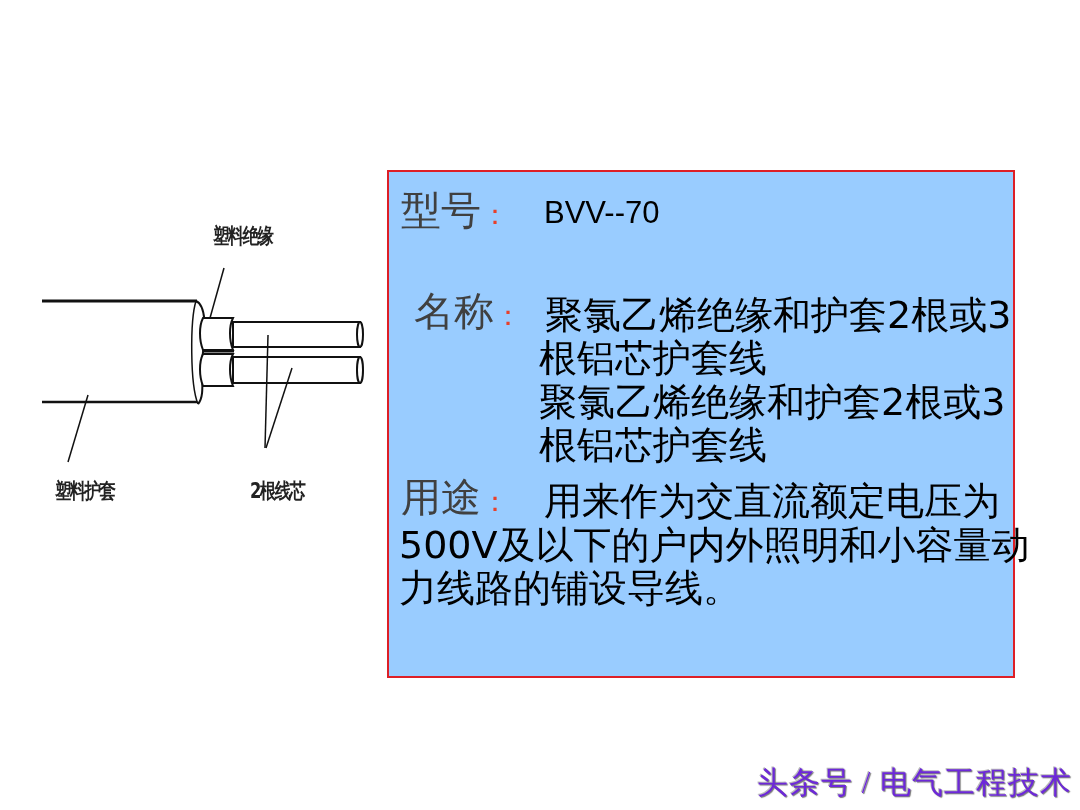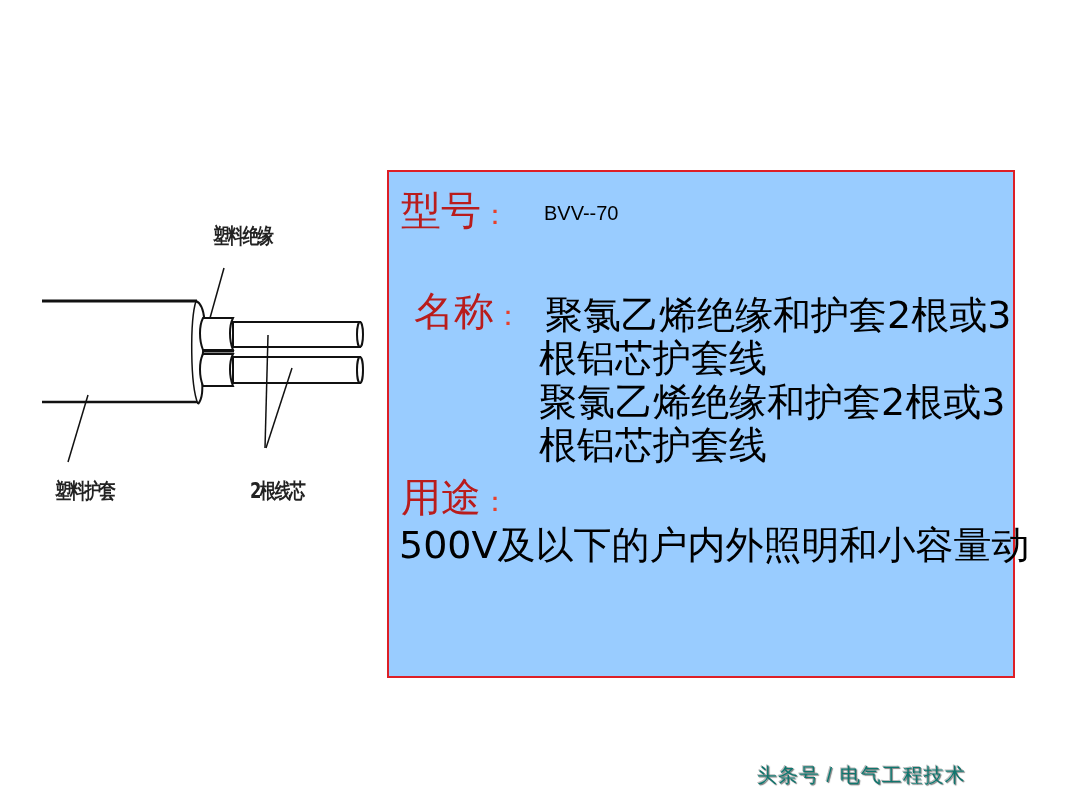--- a/index.html
+++ b/index.html
@@ -18,29 +18,29 @@
       transform: scaleX(0.78); transform-origin: left top; white-space: nowrap;
     }
 
     #info-box {
       position: absolute; left: 387px; top: 170px; width: 628px; height: 508px;
       background: #99ccff; border: 2px solid #dd1f26; box-sizing: border-box;
     }
     .row { position: absolute; white-space: nowrap; color: #000; }
     .key {
       font-family: "DejaVu Serif", "Liberation Serif", serif;
-      color: #b91c1c; font-size: 40px; line-height: 44px;
+      color: #404040; font-size: 40px; line-height: 44px;
     }
     .colon { color: #e8402a; font-size: 28px; }
-    .val { font-family: "Liberation Sans", "DejaVu Sans", sans-serif; font-size: 20px; line-height: 34px; }
+    .val { font-family: "Liberation Sans", "DejaVu Sans", sans-serif; font-size: 31px; line-height: 34px; }
     .txt { font-family: "DejaVu Sans", "Liberation Sans", sans-serif; font-size: 38px; line-height: 34px; letter-spacing: 0px; }
 
     #watermark {
       position: absolute; left: 757px; top: 762px;
-      font-family: Liberation Sans, sans-serif; font-size: 20px; color: #0f766e;
+      font-family: Liberation Serif, serif; font-size: 31px; color: #6d28d9;
       text-shadow: 1px 1px 1px #777, -1px -1px 0 #bbb;
       letter-spacing: 1px; white-space: nowrap;
     }
   </style>
 </head>
 <body>
 
 <div id="slide">
 
   <div id="figure">
@@ -82,17 +82,19 @@
       <span class="key">名称</span><span class="colon">：</span>
     </div>
     <div class="row txt" style="left:156px; top:126px;">聚氯乙烯绝缘和护套2根或3</div>
     <div class="row txt" style="left:150px; top:169px;">根铝芯护套线</div>
     <div class="row txt" style="left:150px; top:213px;">聚氯乙烯绝缘和护套2根或3</div>
     <div class="row" style="left:12px; top:303px;">
       <span class="key">用途</span><span class="colon">：</span>
     </div>
 
     <div class="row txt" style="left:150px; top:256px;">根铝芯护套线</div>
+    <div class="row txt" style="left:155px; top:312px;">用来作为交直流额定电压为</div>
     <div class="row txt" style="left:10px; top:356px;">500V及以下的户内外照明和小容量动</div>
+    <div class="row txt" style="left:10px; top:399px;">力线路的铺设导线。</div>
   </div>
 
   <div id="watermark">头条号 / 电气工程技术</div>
 </div>
 
 </body></html>

